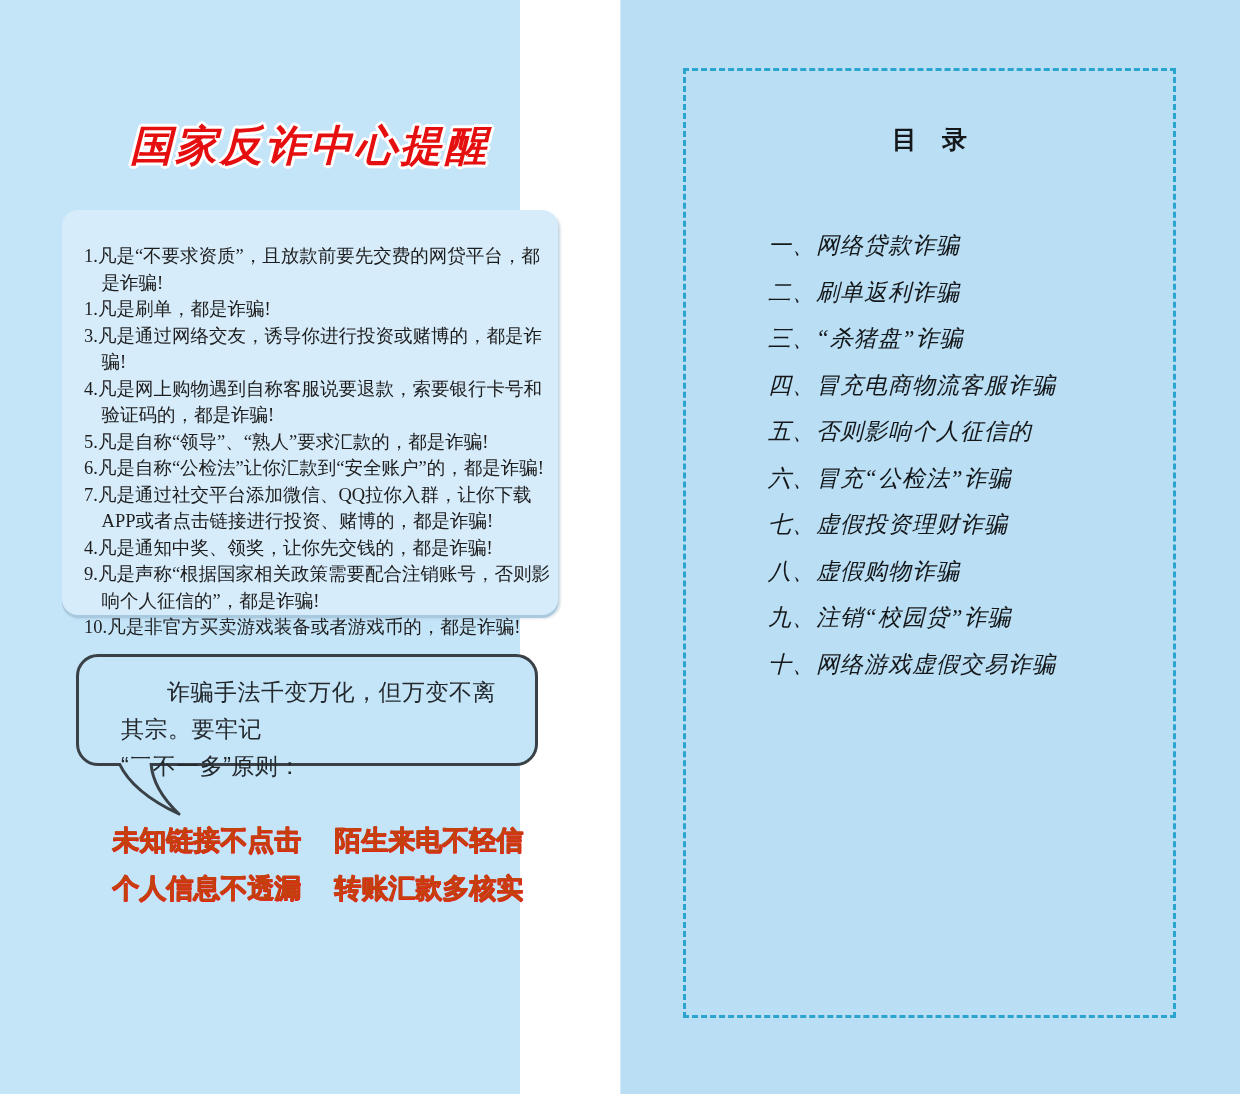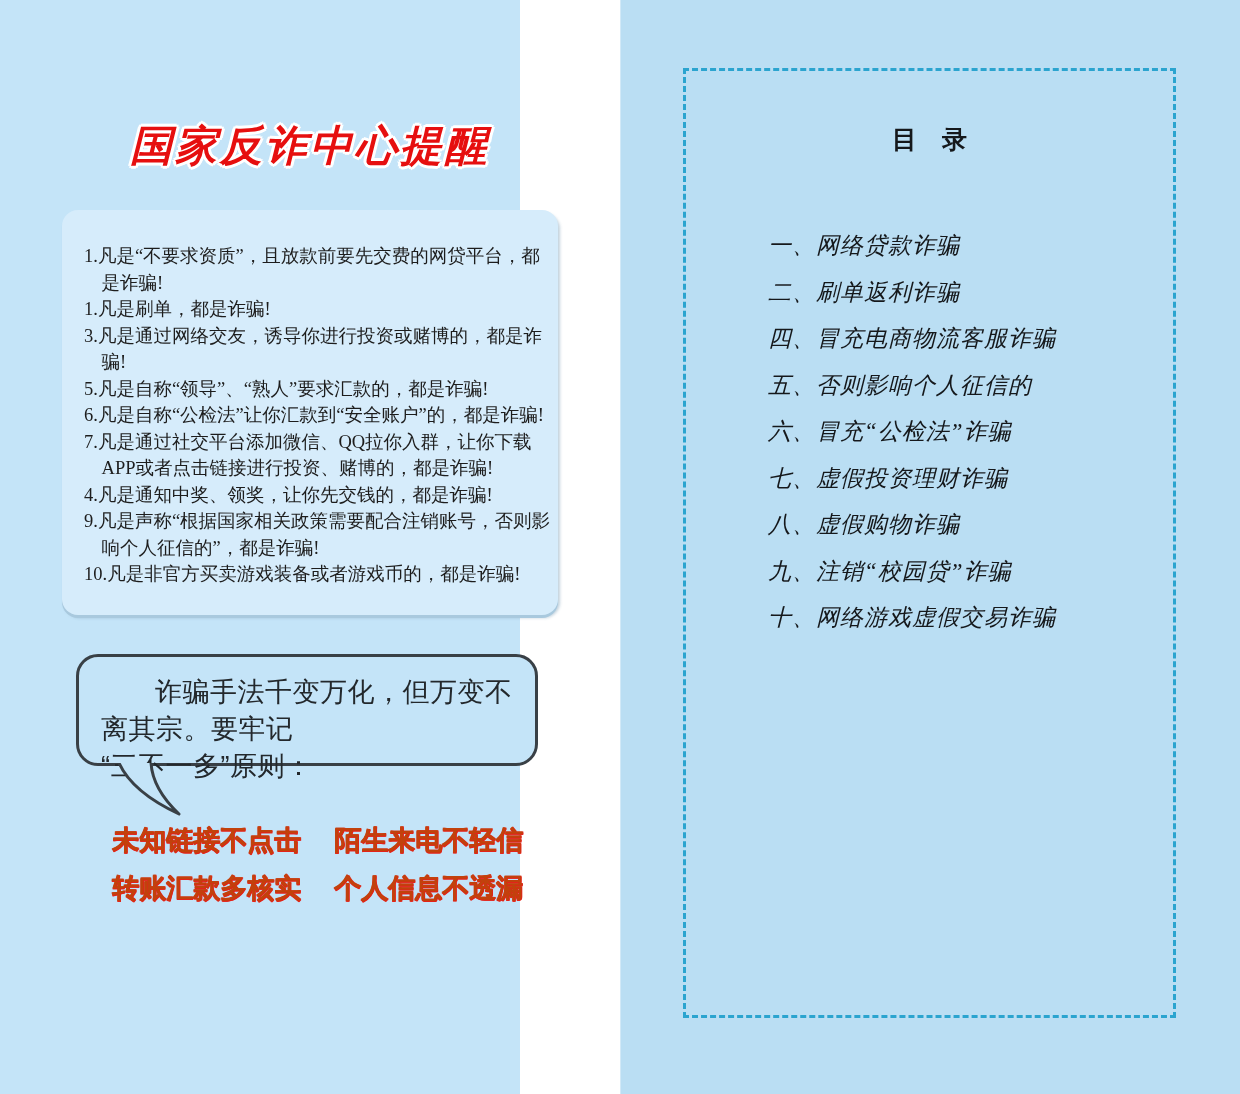--- a/index.html
+++ b/index.html
@@ -65,24 +65,25 @@
   }
   .speech-bubble {
     position: absolute; left: 76px; top: 654px;
     width: 462px; height: 112px;
     border: 3px solid #394046;
     border-radius: 22px;
     background: #c4e4f8;
     padding: 17px 22px 0 22px;
   }
   .bubble-line {
-    font-size: 27px;
+    font-size: 23px;
     line-height: 37px;
     color: #23282c;
     letter-spacing: 0.5px;
+    margin-left: 20px;
   }
   .bubble-line.first { text-indent: 2em; }
   .bubble-tail {
     position: absolute; left: 103px; top: 763px;
     width: 100px; height: 58px;
   }
   .slogan-grid {
     position: absolute; left: 112px; top: 822px;
     width: 400px;
     display: grid;
@@ -133,20 +134,21 @@
 <div class="canvas">
 
   <div class="page-left">
 
     <div class="main-title">国家反诈中心提醒</div>
 
     <div class="warnings-panel">
       <div class="warning-item">1.凡是“不要求资质”，且放款前要先交费的网贷平台，都是诈骗!</div>
       <div class="warning-item">1.凡是刷单，都是诈骗!</div>
       <div class="warning-item">3.凡是通过网络交友，诱导你进行投资或赌博的，都是诈骗!</div>
+      <div class="warning-item">4.凡是网上购物遇到自称客服说要退款，索要银行卡号和验证码的，都是诈骗!</div>
       <div class="warning-item">5.凡是自称“领导”、“熟人”要求汇款的，都是诈骗!</div>
       <div class="warning-item">6.凡是自称“公检法”让你汇款到“安全账户”的，都是诈骗!</div>
       <div class="warning-item">7.凡是通过社交平台添加微信、QQ拉你入群，让你下载APP或者点击链接进行投资、赌博的，都是诈骗!</div>
       <div class="warning-item">4.凡是通知中奖、领奖，让你先交钱的，都是诈骗!</div>
       <div class="warning-item">9.凡是声称“根据国家相关政策需要配合注销账号，否则影响个人征信的”，都是诈骗!</div>
       <div class="warning-item">10.凡是非官方买卖游戏装备或者游戏币的，都是诈骗!</div>
     </div>
 
     <div class="speech-bubble">
       <div class="bubble-line first">诈骗手法千变万化，但万变不离其宗。要牢记</div>
@@ -154,34 +156,35 @@
     </div>
 
     <svg class="bubble-tail" viewBox="0 0 100 58" xmlns="http://www.w3.org/2000/svg">
       <path d="M 16 0 C 26 22, 48 38, 76 51 C 58 34, 49 16, 48 0" fill="#c4e4f8" stroke="none"></path>
       <path d="M 16 0 C 26 22, 48 38, 76 51 C 58 34, 49 16, 48 0" fill="none" stroke="#394046" stroke-width="3" stroke-linejoin="round" stroke-linecap="round"></path>
     </svg>
 
     <div class="slogan-grid">
       <div class="slogan-item">未知链接不点击</div>
       <div class="slogan-item">陌生来电不轻信</div>
+      <div class="slogan-item">个人信息不透漏</div>
       <div class="slogan-item">转账汇款多核实</div>
-      <div class="slogan-item">个人信息不透漏</div>
     </div>
 
   </div>
 
   <div class="page-right"></div>
   <div class="page-divider"></div>
 
   <div class="toc-panel">
     <div class="toc-title">目　录</div>
     <div class="toc-list">
       <div class="toc-item">一、网络贷款诈骗</div>
       <div class="toc-item">二、刷单返利诈骗</div>
+      <div class="toc-item">三、“杀猪盘”诈骗</div>
       <div class="toc-item">四、冒充电商物流客服诈骗</div>
       <div class="toc-item">五、否则影响个人征信的</div>
       <div class="toc-item">六、冒充“公检法”诈骗</div>
       <div class="toc-item">七、虚假投资理财诈骗</div>
       <div class="toc-item">八、虚假购物诈骗</div>
       <div class="toc-item">九、注销“校园贷”诈骗</div>
       <div class="toc-item">十、网络游戏虚假交易诈骗</div>
     </div>
   </div>
 

